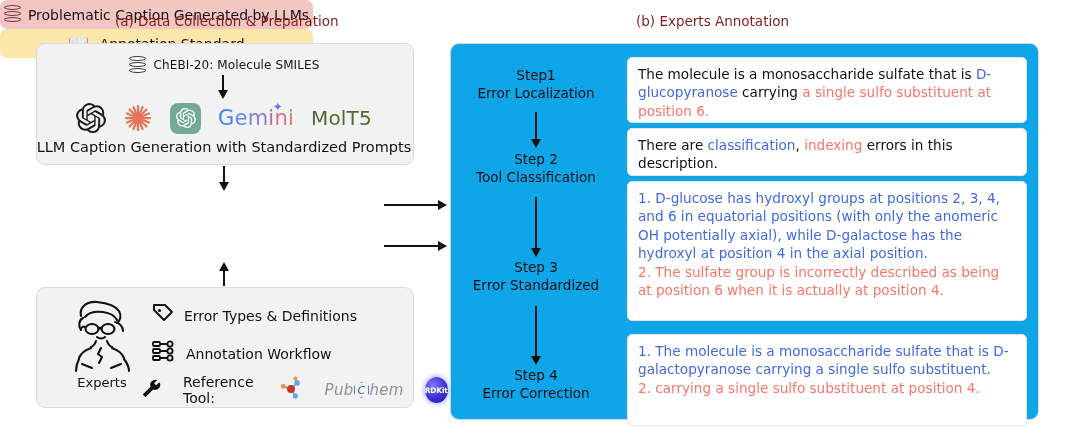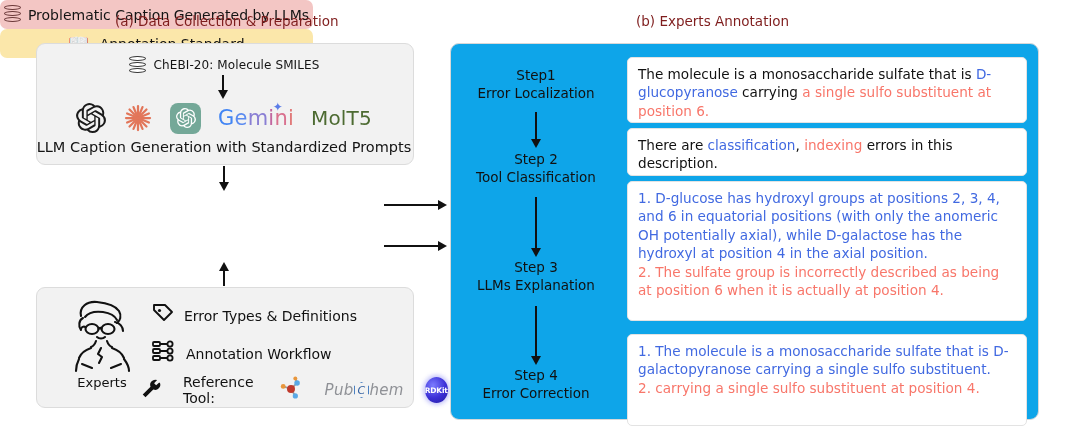--- a/index.html
+++ b/index.html
@@ -248,21 +248,21 @@
   <div class="varrow" style="left:84px;top:68px;height:28px;"></div>
 
   <div class="step" style="top:106px;">
     <b>Step 2</b>
     <b>Tool Classification</b>
   </div>
   <div class="varrow" style="left:84px;top:153px;height:52px;"></div>
 
   <div class="step" style="top:214px;">
     <b>Step 3</b>
-    <b>LLMs Explanation</b>
+    <b>Error Standardized</b>
   </div>
   <div class="varrow" style="left:84px;top:262px;height:51px;"></div>
 
   <div class="step" style="top:322px;">
     <b>Step 4</b>
     <b>Error Correction</b>
   </div>
 
   <div class="tbox" id="box0" style="top:13px;height:66px;"><span>The molecule is a monosaccharide sulfate that is </span><span class="blue">D-glucopyranose </span><span>carrying </span><span class="red">a single sulfo substituent at position 6.</span></div>
   <div class="tbox" id="box1" style="top:84px;height:48px;"><span>There are </span><span class="blue">classification</span><span>, </span><span class="red">indexing</span><span> errors in this description.</span></div>

